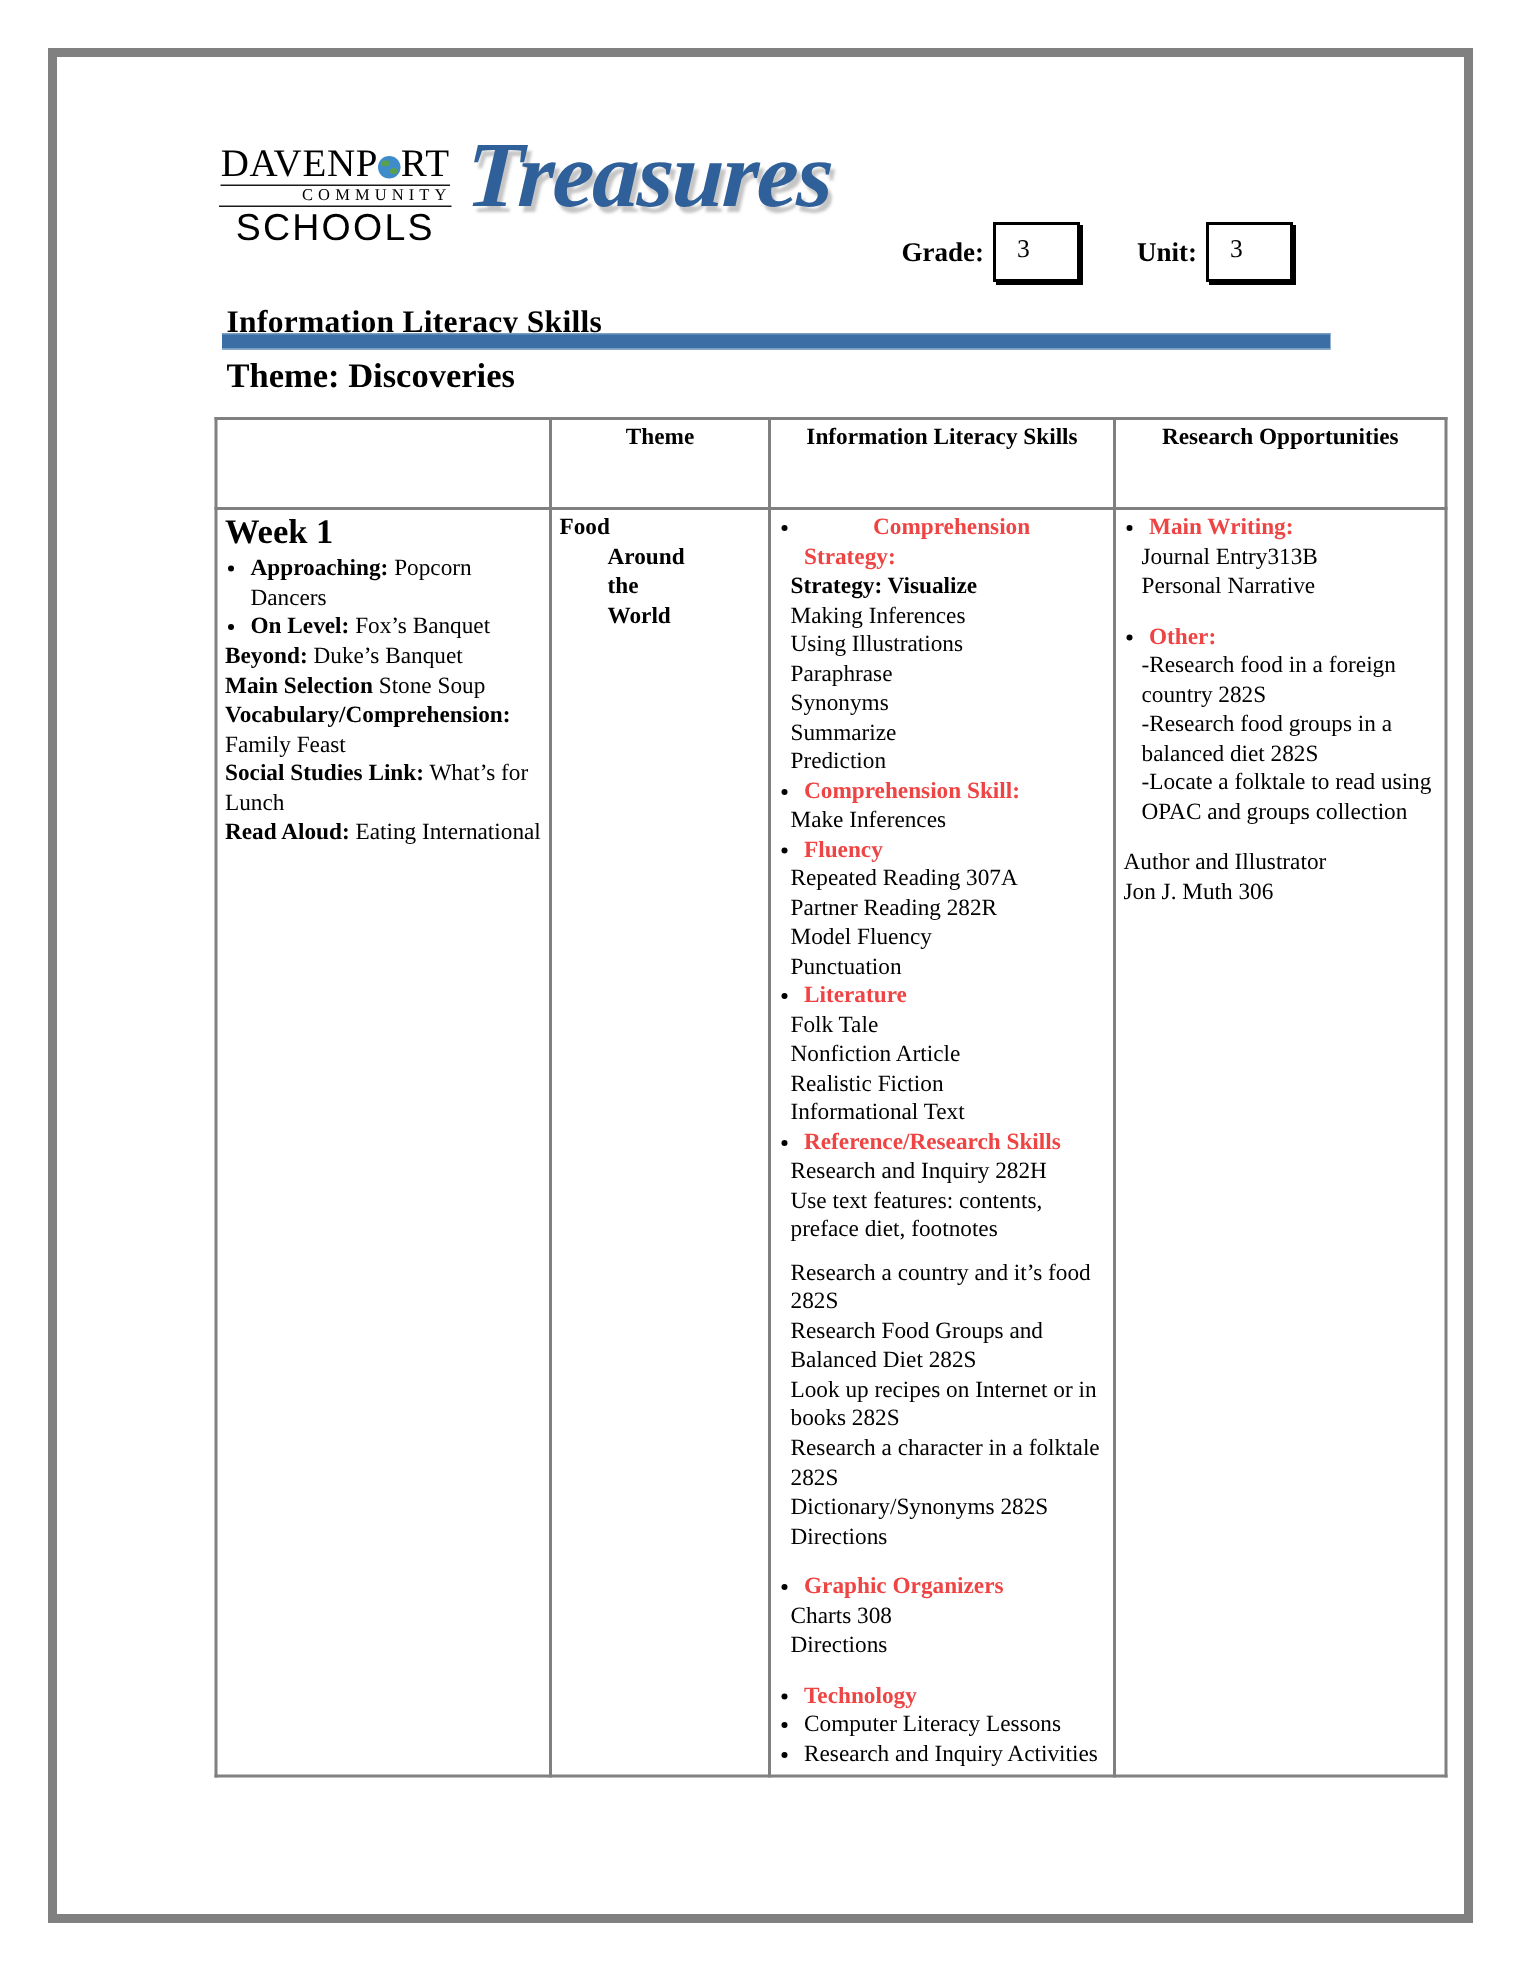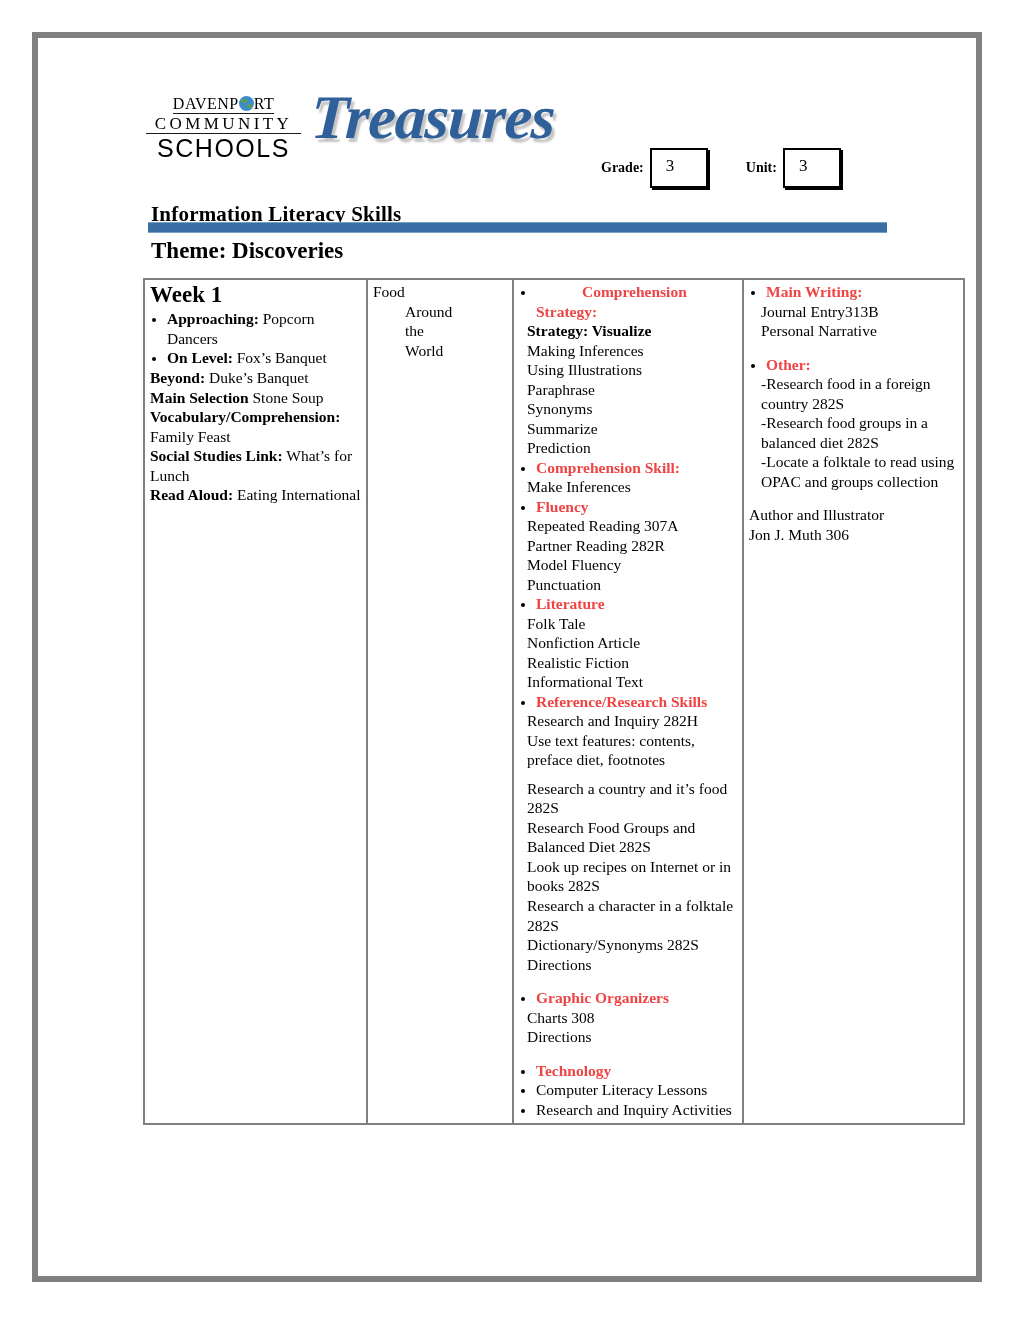--- a/index.html
+++ b/index.html
@@ -38,21 +38,21 @@
   .logo-block {
     position: absolute;
     left: 0px;
     top: 10px;
     width: 155px;
     text-align: center;
     line-height: 1;
   }
   .logo-davenport {
     font-family: "Liberation Serif", serif;
-    font-size: 16px;
+    font-size: 26px;
     letter-spacing: 0.5px;
     font-weight: 400;
     border-bottom: 1.5px solid #1a1a1a;
     display: inline-block;
     padding-bottom: 1px;
     position: relative;
     white-space: nowrap;
   }
   .logo-globe {
     display: inline-block;
@@ -77,26 +77,27 @@
   .logo-globe::after {
     content: "";
     position: absolute;
     left: 8px; top: 8px;
     width: 5px; height: 4px;
     background: #5aa04f;
     border-radius: 50% 60% 40% 50%;
   }
   .logo-community {
     font-family: "Liberation Serif", serif;
-    font-size: 17px;
+    font-size: 11px;
     letter-spacing: 3.4px;
     display: block;
     border-bottom: 1px solid #1a1a1a;
     padding-bottom: 1px;
     margin-top: 1px;
+    text-align: right;
   }
   .logo-schools {
     font-family: Liberation Sans, sans-serif;
     font-size: 25px;
     letter-spacing: 1.5px;
     display: block;
     margin-top: 2px;
   }
 
   .treasures {
@@ -115,21 +116,21 @@
   }
 
   .grade-unit {
     position: absolute;
     left: 455px;
     top: 62px;
     display: flex;
     align-items: center;
   }
   .gu-label {
-    font-size: 14px;
+    font-size: 18px;
     font-weight: 700;
     font-family: "Liberation Serif", serif;
     margin-right: 6px;
   }
   .gu-box {
     width: 58px;
     height: 40px;
     border: 2.5px solid #000000;
     box-shadow: 2px 2px 0 #000000;
     background: #ffffff;
@@ -204,21 +205,21 @@
 
   .week-title {
     font-size: 23px;
     font-weight: 700;
     line-height: 1.15;
     margin-bottom: 1px;
   }
 
   .theme-cell {
     font-size: 21px;
-    font-weight: 400;
+    font-weight: 700;
     line-height: 1.35;
     padding-top: 6px;
     margin-left: 40px;
   }
   .theme-cell .ind1 { padding-left: 0px; }
   .theme-cell .ind2 { padding-left: 32px; }
 
   ul.b {
     margin: 0;
     padding: 0 0 0 17px;
@@ -263,20 +264,26 @@
   <div class="theme-title">Theme: Discoveries</div>
 
   <table class="grid">
     <colgroup>
       <col class="col1">
         <col class="col2">
         <col class="col3">
         <col class="col4">
     </colgroup>
     <tbody>
+        <tr>
+      <td class="hdr"></td>
+      <td class="hdr">Theme</td>
+      <td class="hdr">Information Literacy Skills</td>
+      <td class="hdr">Research Opportunities</td>
+    </tr>
     <tr>
       <td>
         <div class="week-title">Week 1</div>
         <div id="week-items">
               <ul class="b">
                 <li><b>Approaching:</b><span> Popcorn Dancers</span></li>
                 <li><b>On Level:</b><span> Fox’s Banquet</span></li>
               </ul>
               <div><b>Beyond:</b><span> Duke’s Banquet</span></div>
               <div><b>Main Selection</b><span> Stone Soup</span></div>

